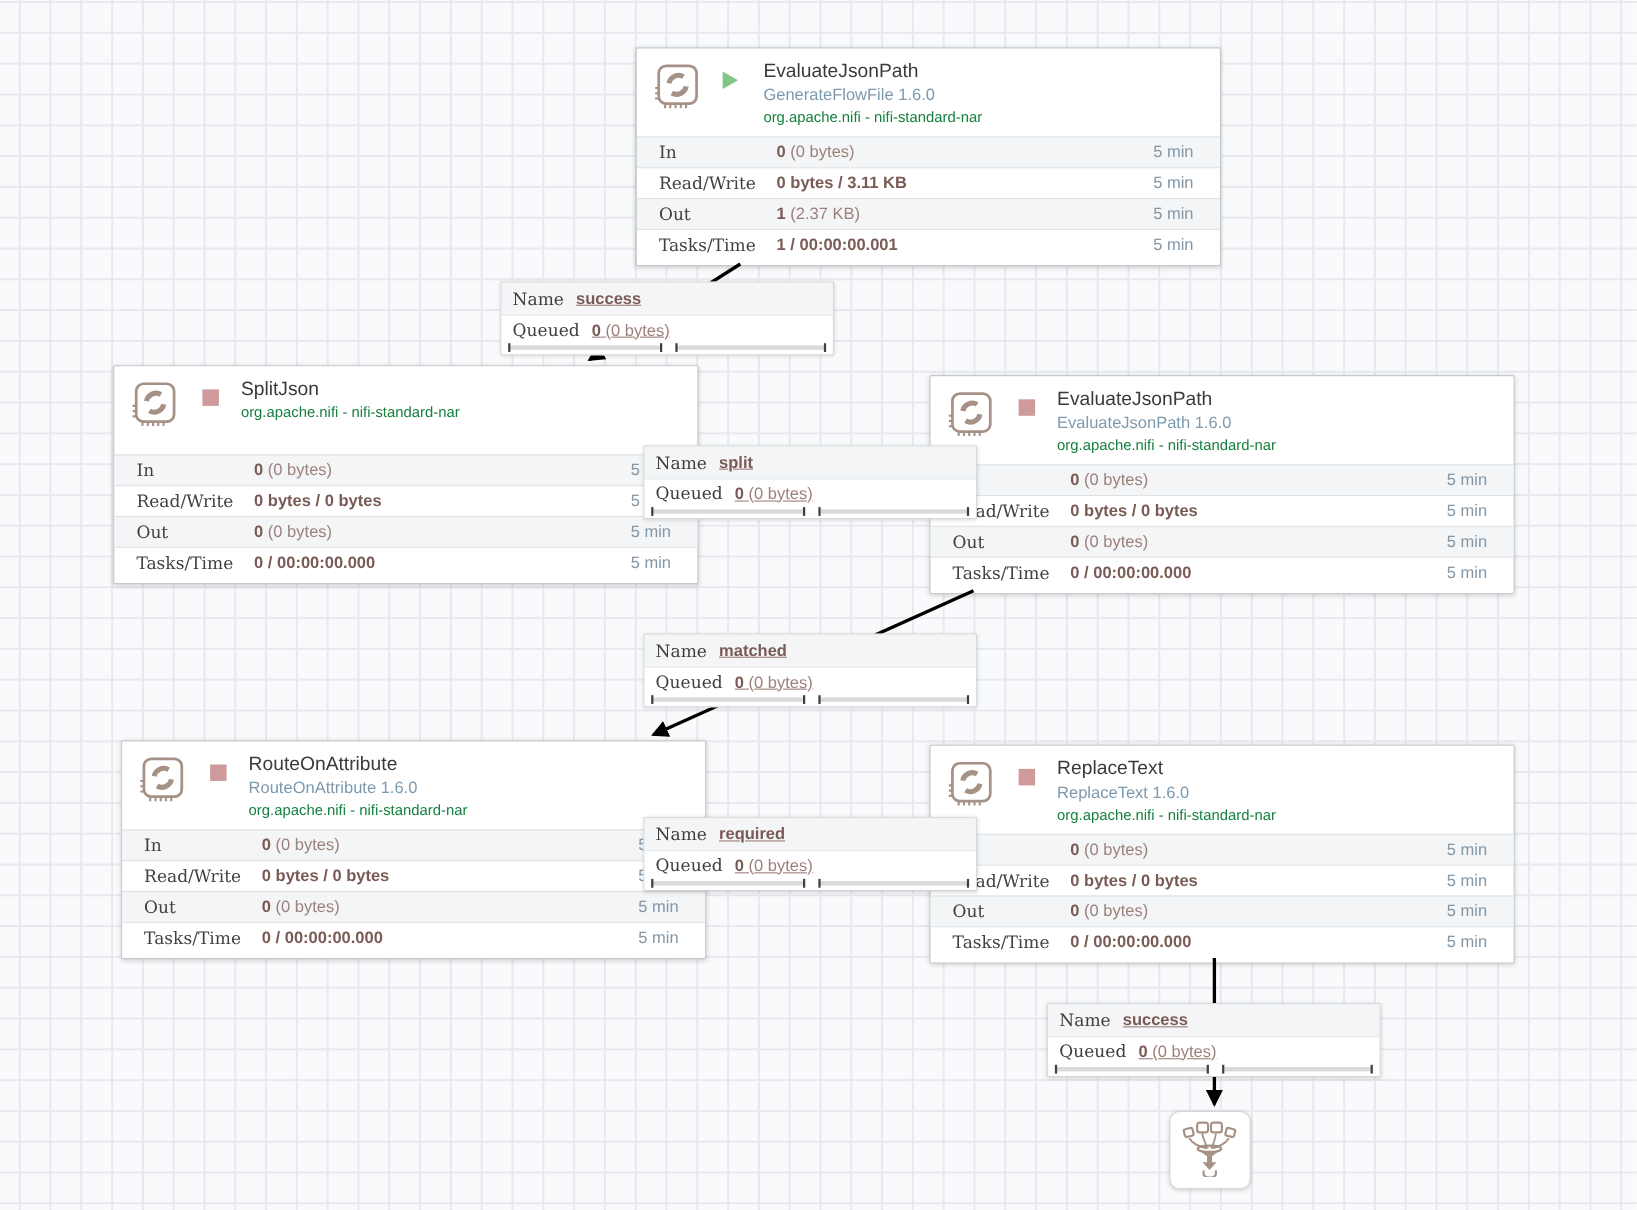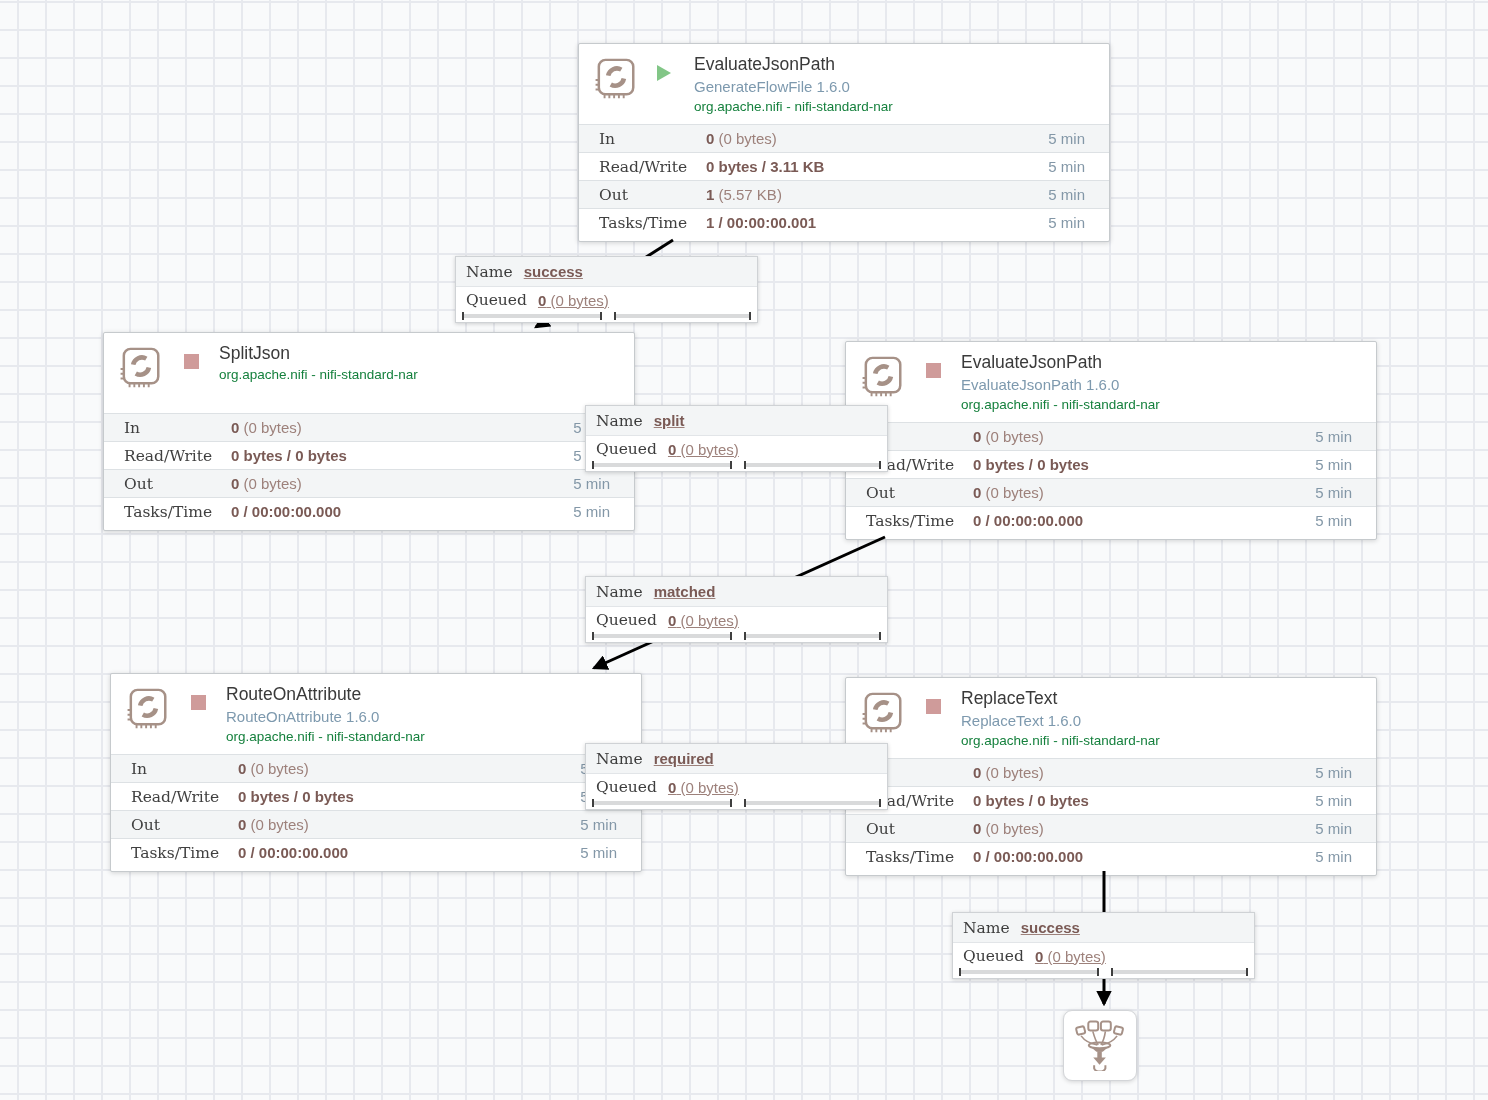--- a/index.html
+++ b/index.html
@@ -127,21 +127,21 @@
           <span class="stat-value"><b>0</b><span> (0 bytes)</span></span>
           <span class="stat-time">5 min</span>
         </div>
         <div class="stat-row">
           <span class="stat-label">Read/Write</span>
           <span class="stat-value"><b>0 bytes / 3.11 KB</b><span></span></span>
           <span class="stat-time">5 min</span>
         </div>
         <div class="stat-row">
           <span class="stat-label">Out</span>
-          <span class="stat-value"><b>1</b><span> (5.57 KB)</span></span>
+          <span class="stat-value"><b>1</b><span> (2.37 KB)</span></span>
           <span class="stat-time">5 min</span>
         </div>
         <div class="stat-row">
           <span class="stat-label">Tasks/Time</span>
           <span class="stat-value"><b>1 / 00:00:00.001</b><span></span></span>
           <span class="stat-time">5 min</span>
         </div>
       </div>
 
       <div class="processor p1 stopped">

